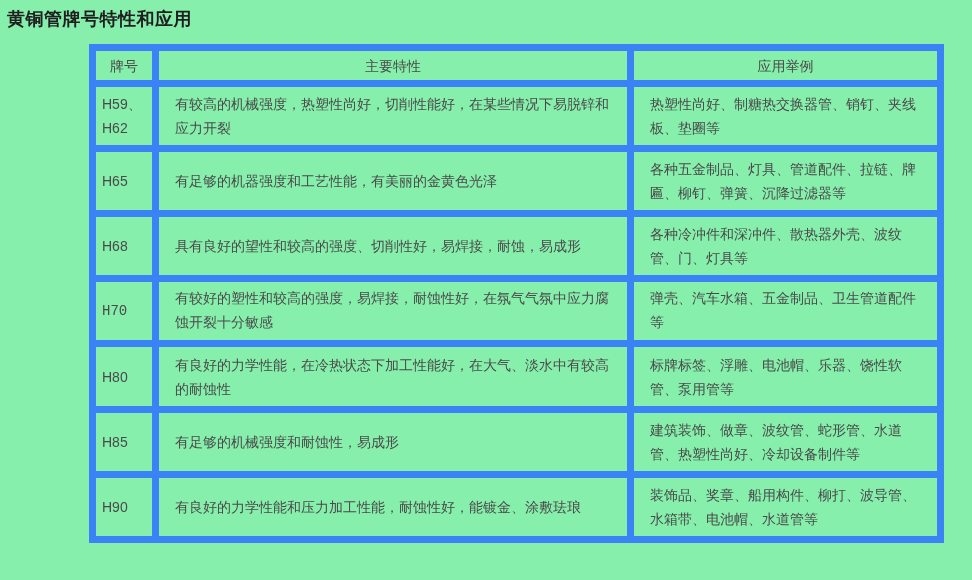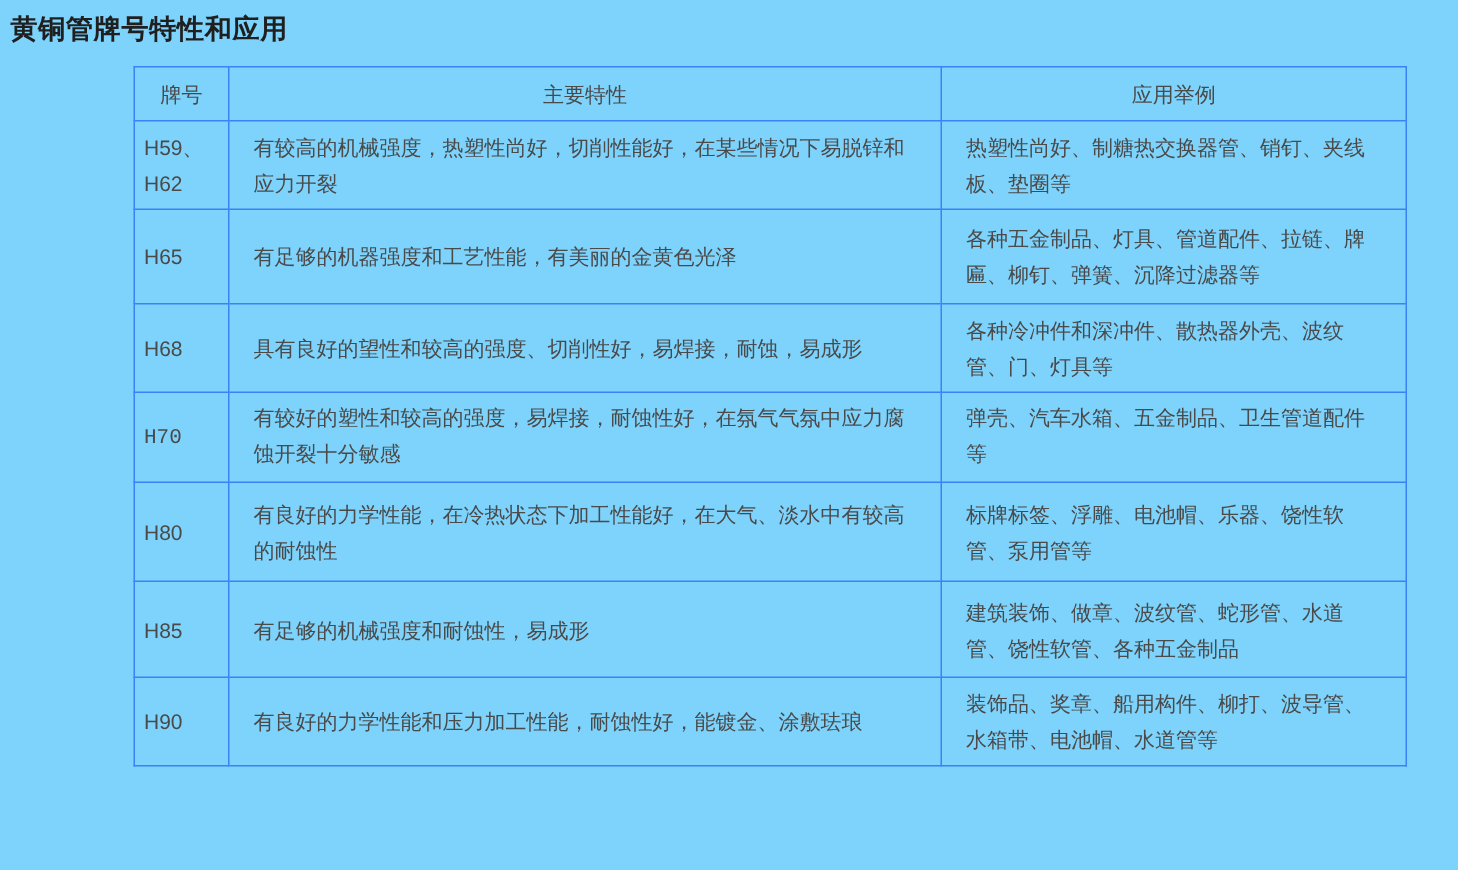--- a/index.html
+++ b/index.html
@@ -4,38 +4,38 @@
 <style>
   * { margin: 0; padding: 0; box-sizing: border-box; }
   html, body {
     width: 972px;
     background: #ffffff;
     font-family: "Liberation Sans", sans-serif;
   }
   .page {
     width: 972px;
     height: 580px;
-    background: #7dd3fc;
+    background: #86efac;
     overflow: hidden;
   }
   .page-title {
     font-size: 18px;
     font-weight: bold;
     color: #1f1f1f;
     padding: 7px 0 0 7px;
     letter-spacing: 0.5px;
   }
   table.spec-table {
     border-collapse: collapse;
     table-layout: fixed;
     margin: 13px 0 0 89px;
     width: 848px;
   }
   .spec-table th, .spec-table td {
-    border: 1px solid #3b82f6;
+    border: 7px solid #3b82f6;
     font-size: 14px;
     color: #4a4a4a;
     line-height: 24px;
     font-weight: normal;
     vertical-align: middle;
   }
   .spec-table th {
     text-align: center;
     height: 36px;
     padding: 2px 4px;
@@ -99,21 +99,21 @@
         <td class="apps-cell">弹壳、汽车水箱、五金制品、卫生管道配件等</td>
       </tr>
       <tr>
         <td class="grade-cell">H80</td>
         <td class="traits-cell">有良好的力学性能，在冷热状态下加工性能好，在大气、淡水中有较高的耐蚀性</td>
         <td class="apps-cell">标牌标签、浮雕、电池帽、乐器、饶性软管、泵用管等</td>
       </tr>
       <tr>
         <td class="grade-cell">H85</td>
         <td class="traits-cell">有足够的机械强度和耐蚀性，易成形</td>
-        <td class="apps-cell">建筑装饰、做章、波纹管、蛇形管、水道管、饶性软管、各种五金制品</td>
+        <td class="apps-cell">建筑装饰、做章、波纹管、蛇形管、水道管、热塑性尚好、冷却设备制件等</td>
       </tr>
       <tr>
         <td class="grade-cell">H90</td>
         <td class="traits-cell">有良好的力学性能和压力加工性能，耐蚀性好，能镀金、涂敷珐琅</td>
         <td class="apps-cell">装饰品、奖章、船用构件、柳打、波导管、水箱带、电池帽、水道管等</td>
       </tr>
     </tbody>
   </table>
 </div>
 

